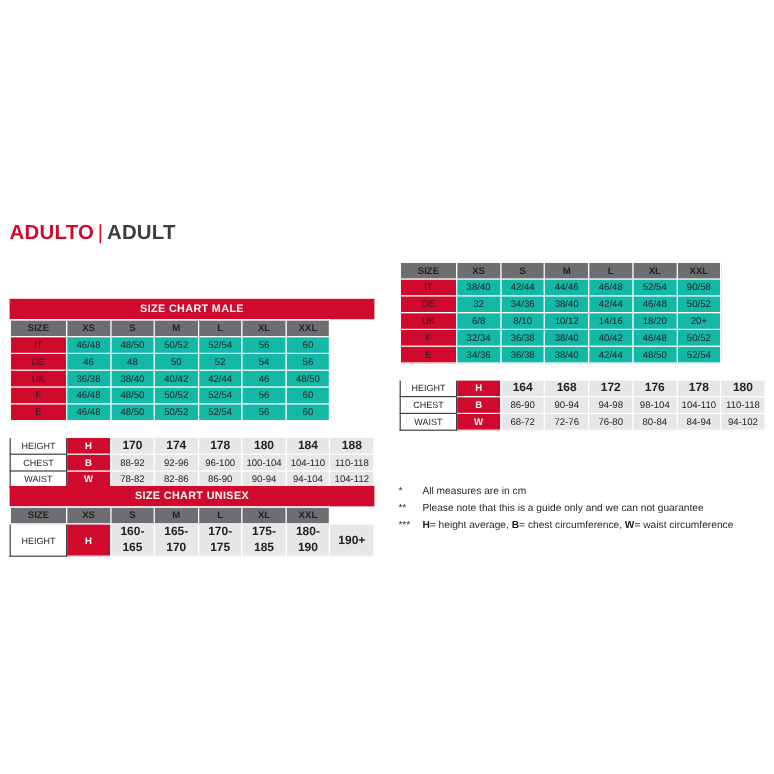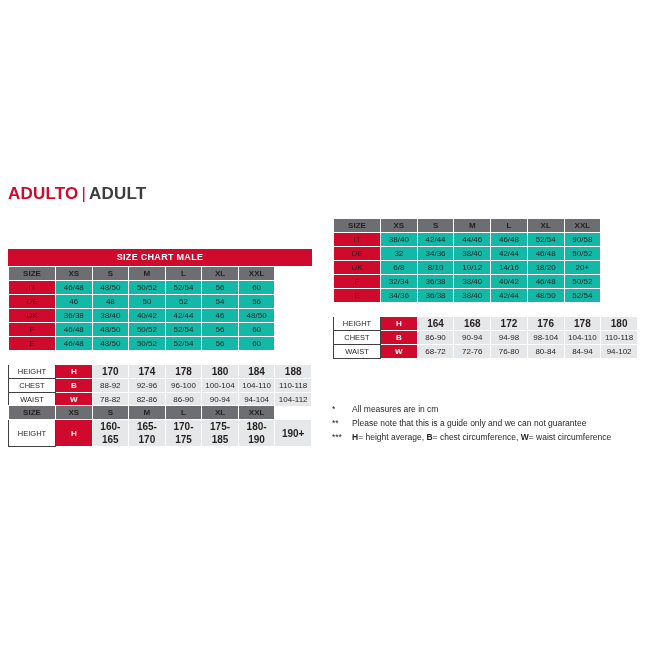--- a/index.html
+++ b/index.html
@@ -333,20 +333,21 @@
         <td class="mval">76-80</td>
         <td class="mval">80-84</td>
         <td class="mval">84-94</td>
         <td class="mval">94-102</td>
       </tr>
     </tbody>
   </table>
 </div>
 
 <div class="chart chart-unisex">
+  <div class="chart-header">SIZE CHART UNISEX</div>
   <table class="grid">
     <tbody>
       <tr class="colhead">
         <td class="lbl" style="width:46px">SIZE</td>
         <td>XS</td>
         <td>S</td>
         <td>M</td>
         <td>L</td>
         <td>XL</td>
         <td>XXL</td>

